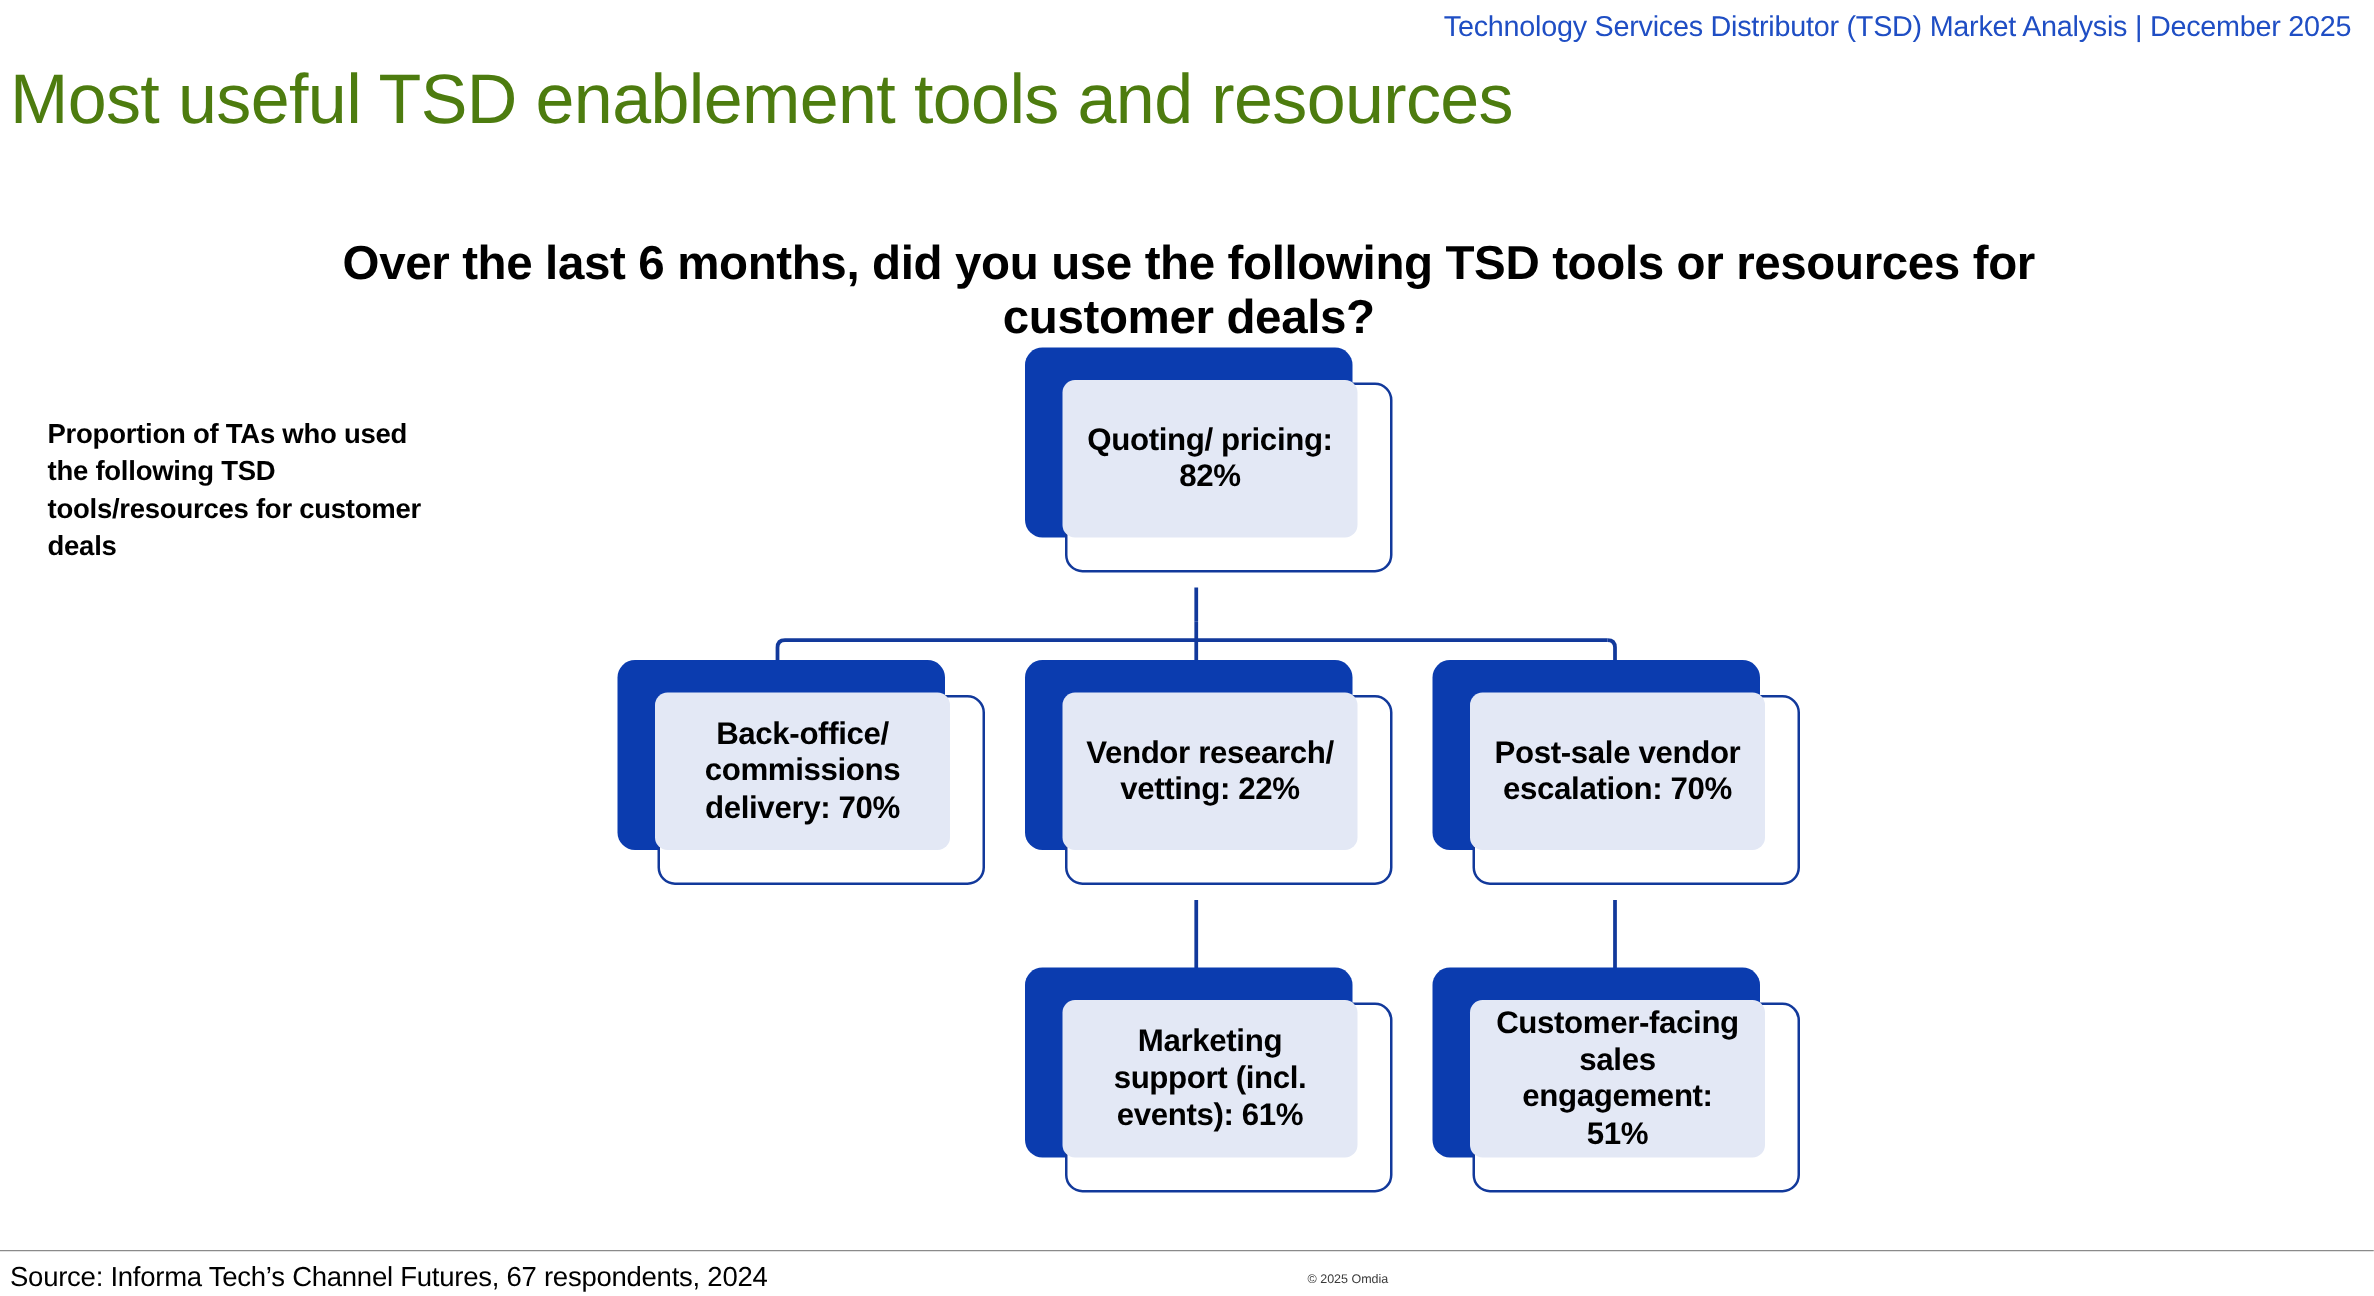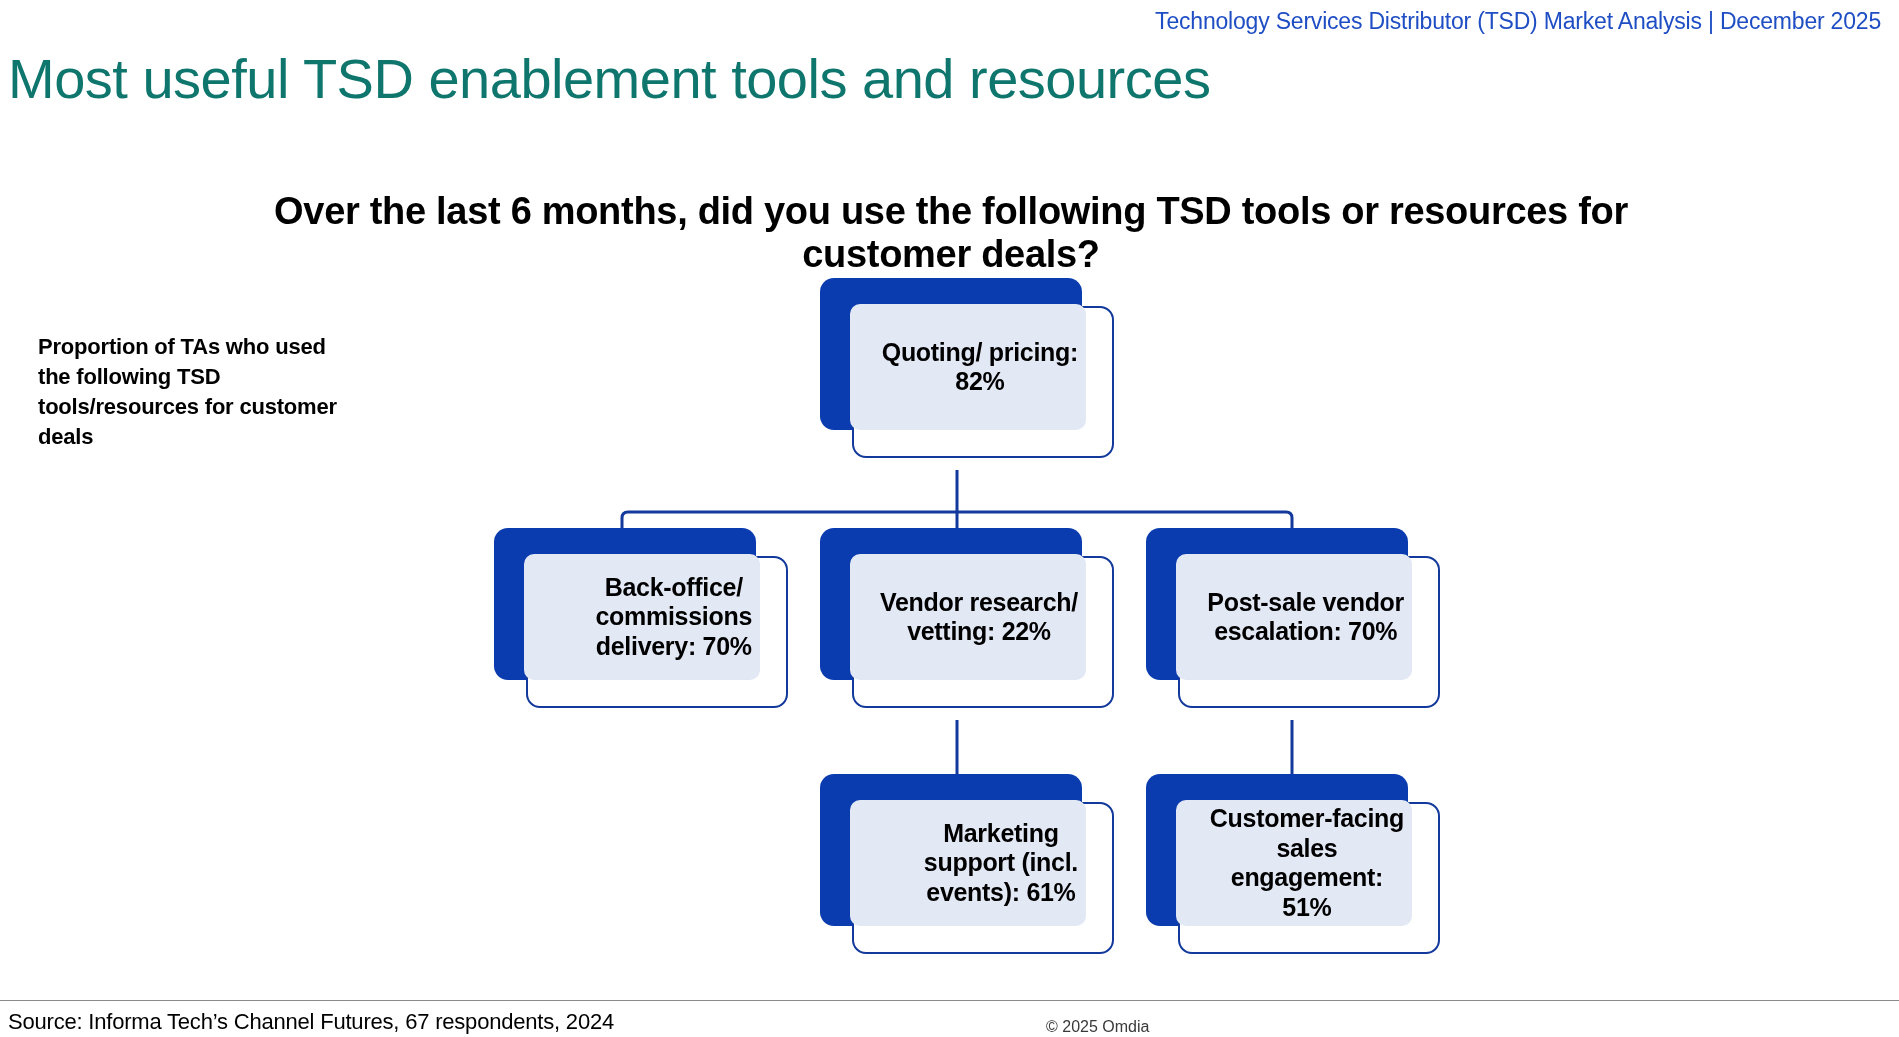--- a/index.html
+++ b/index.html
@@ -29,21 +29,21 @@
     text-align: center;
   }
 
   
   .page-title {
     position: absolute;
     top: 48px;
     left: 8px;
     font-size: 56px;
     font-weight: 400;
-    color: #0f766e;
+    color: #4d7c0f;
     letter-spacing: -0.5px;
     white-space: nowrap;
     line-height: 1.1;
   }
 
   
   .sub-question {
     position: absolute;
     top: 190px;
     left: 236px;
@@ -106,21 +106,21 @@
   .node .label-box {
     position: absolute;
     left: 30px;
     top: 26px;
     width: 236px;
     height: 126px;
     background: #E3E8F5;
     border-radius: 10px;
     display: flex;
     align-items: center;
-    justify-content: flex-end;
+    justify-content: center;
     box-sizing: border-box;
     padding: 4px 8px;
   }
   .node .label-text {
     font-size: 25px;
     font-weight: bold;
     line-height: 1.18;
     color: #000000;
     text-align: center;
     letter-spacing: -0.3px;
@@ -143,21 +143,21 @@
     font-size: 22px;
     font-weight: 400;
     color: #000000;
     letter-spacing: -0.2px;
     white-space: nowrap;
   }
   .footer-copyright {
     position: absolute;
     left: 1046px;
     top: 1018px;
-    font-size: 16px;
+    font-size: 10px;
     font-weight: 400;
     color: #3A3A3A;
     white-space: nowrap;
   }
 </style>
 </head>
 <body>
 
 <div class="eyebrow">Technology Services Distributor (TSD) Market Analysis | December 2025</div>
 

